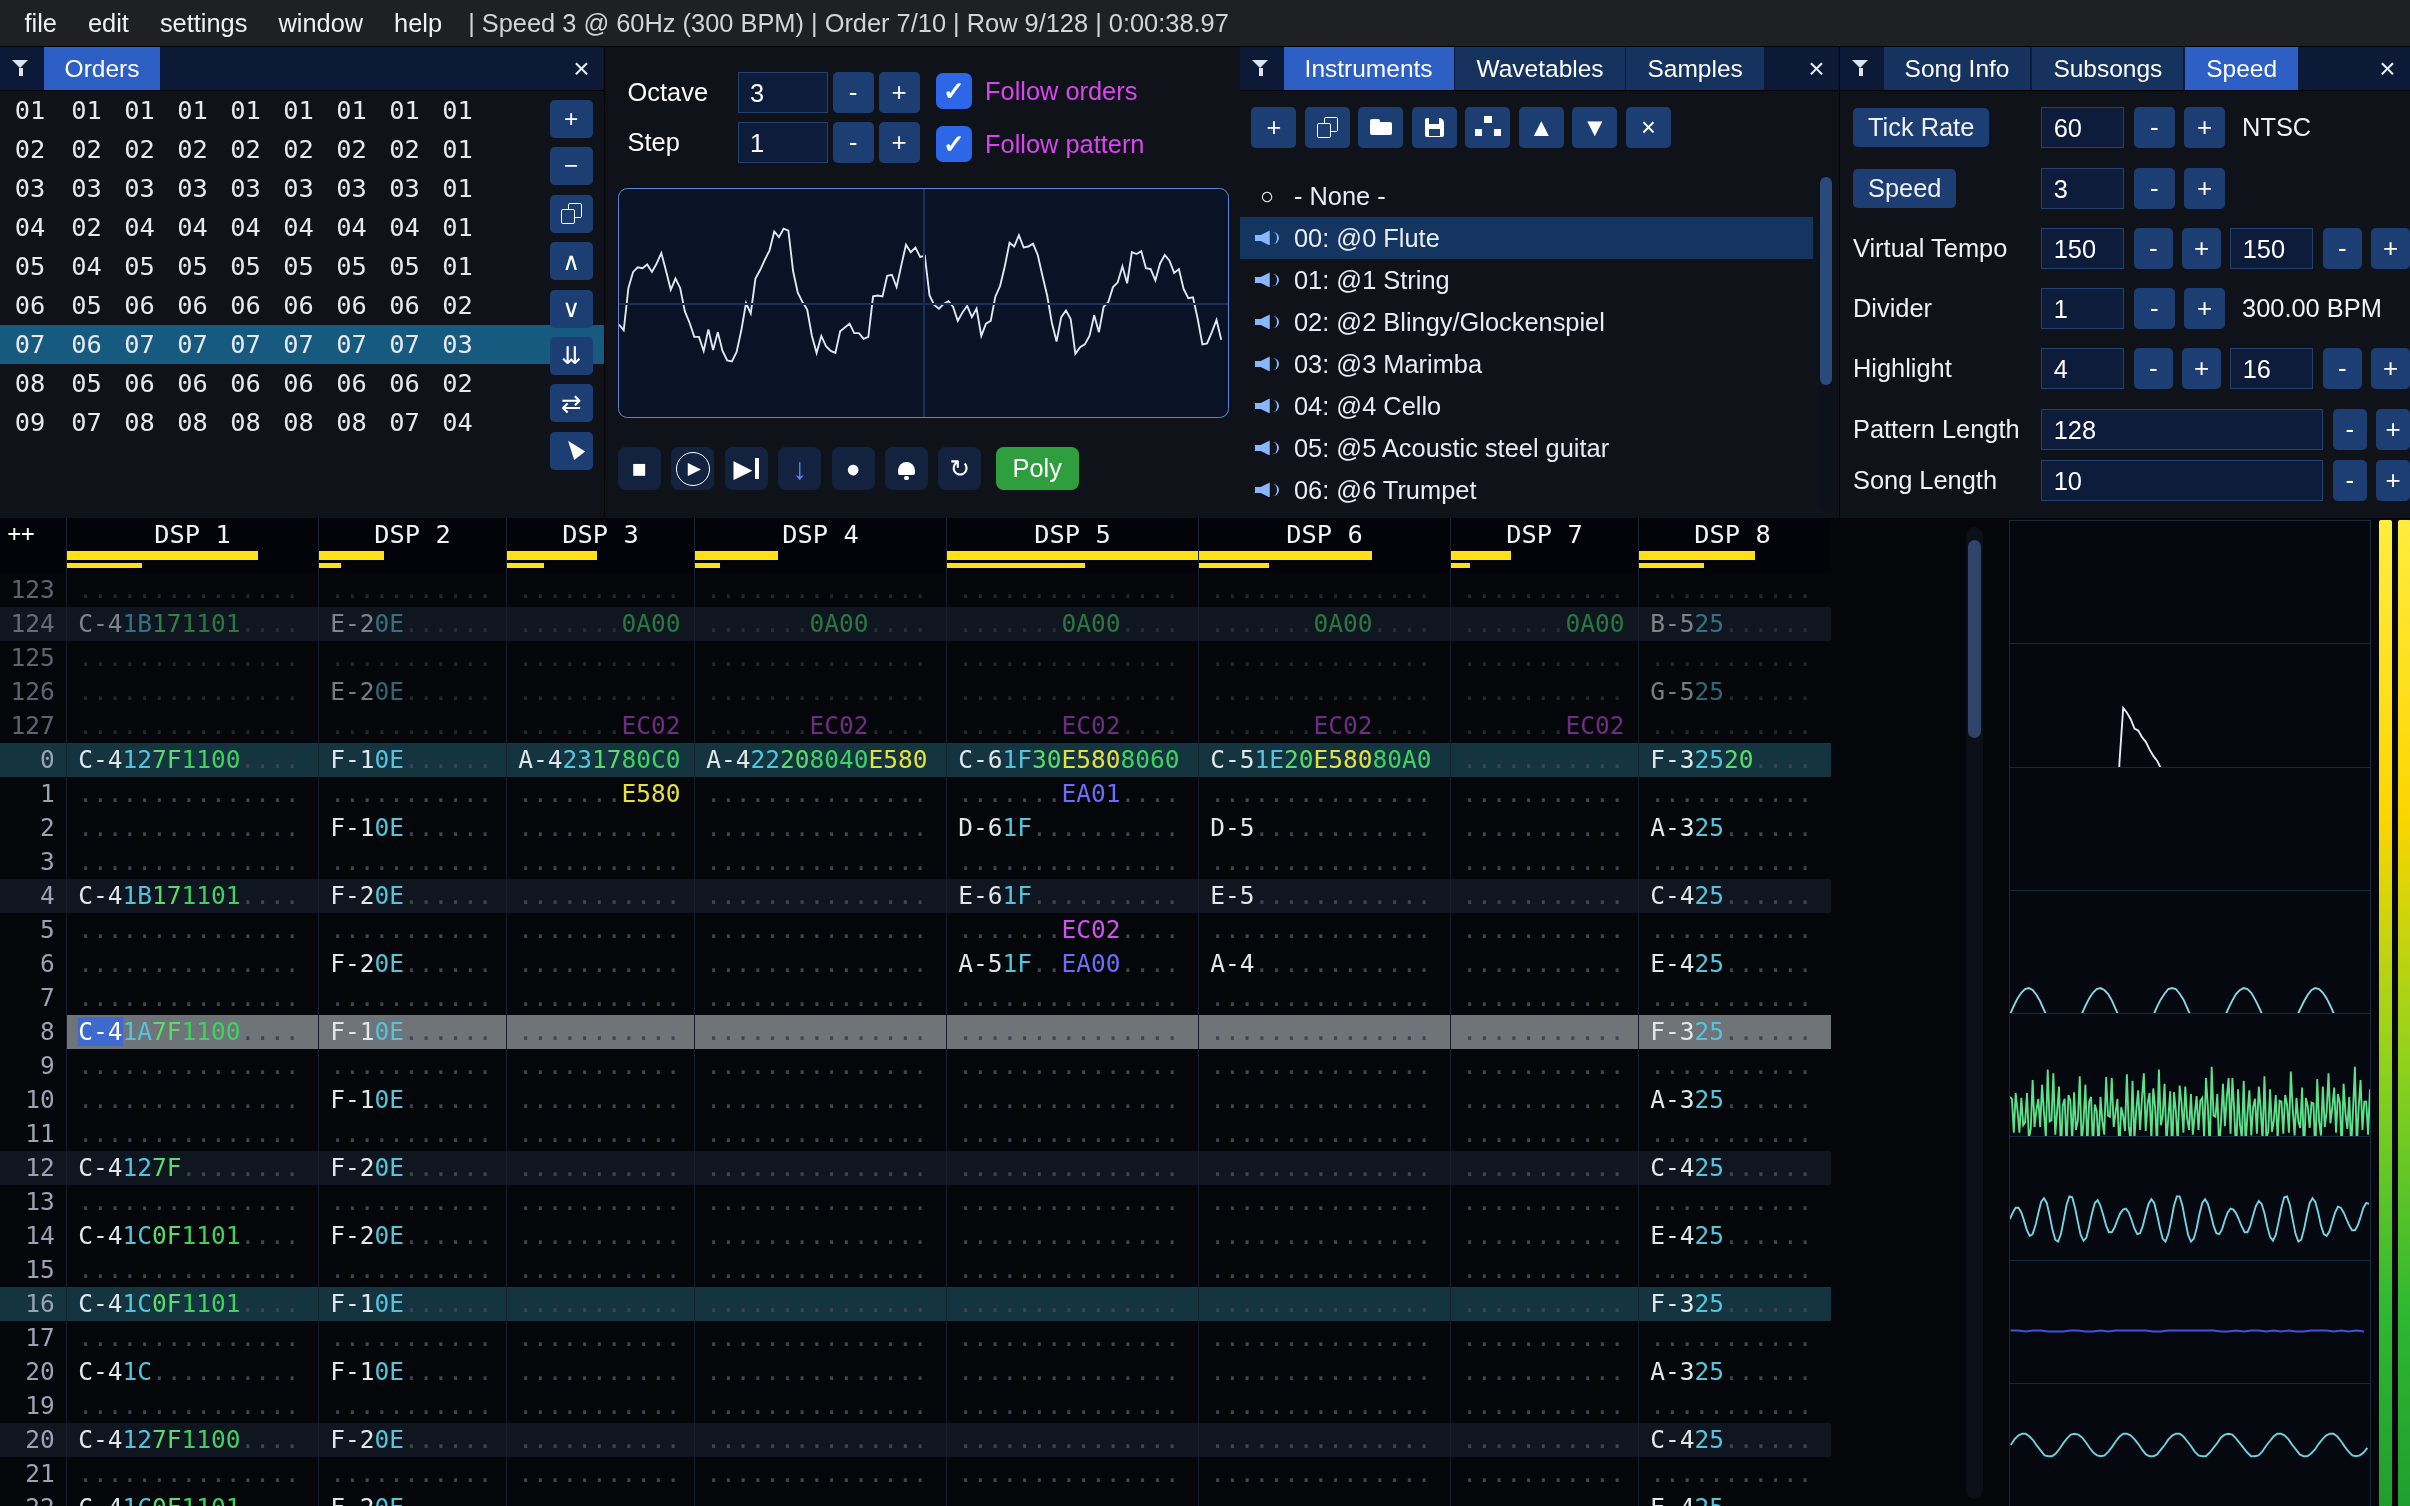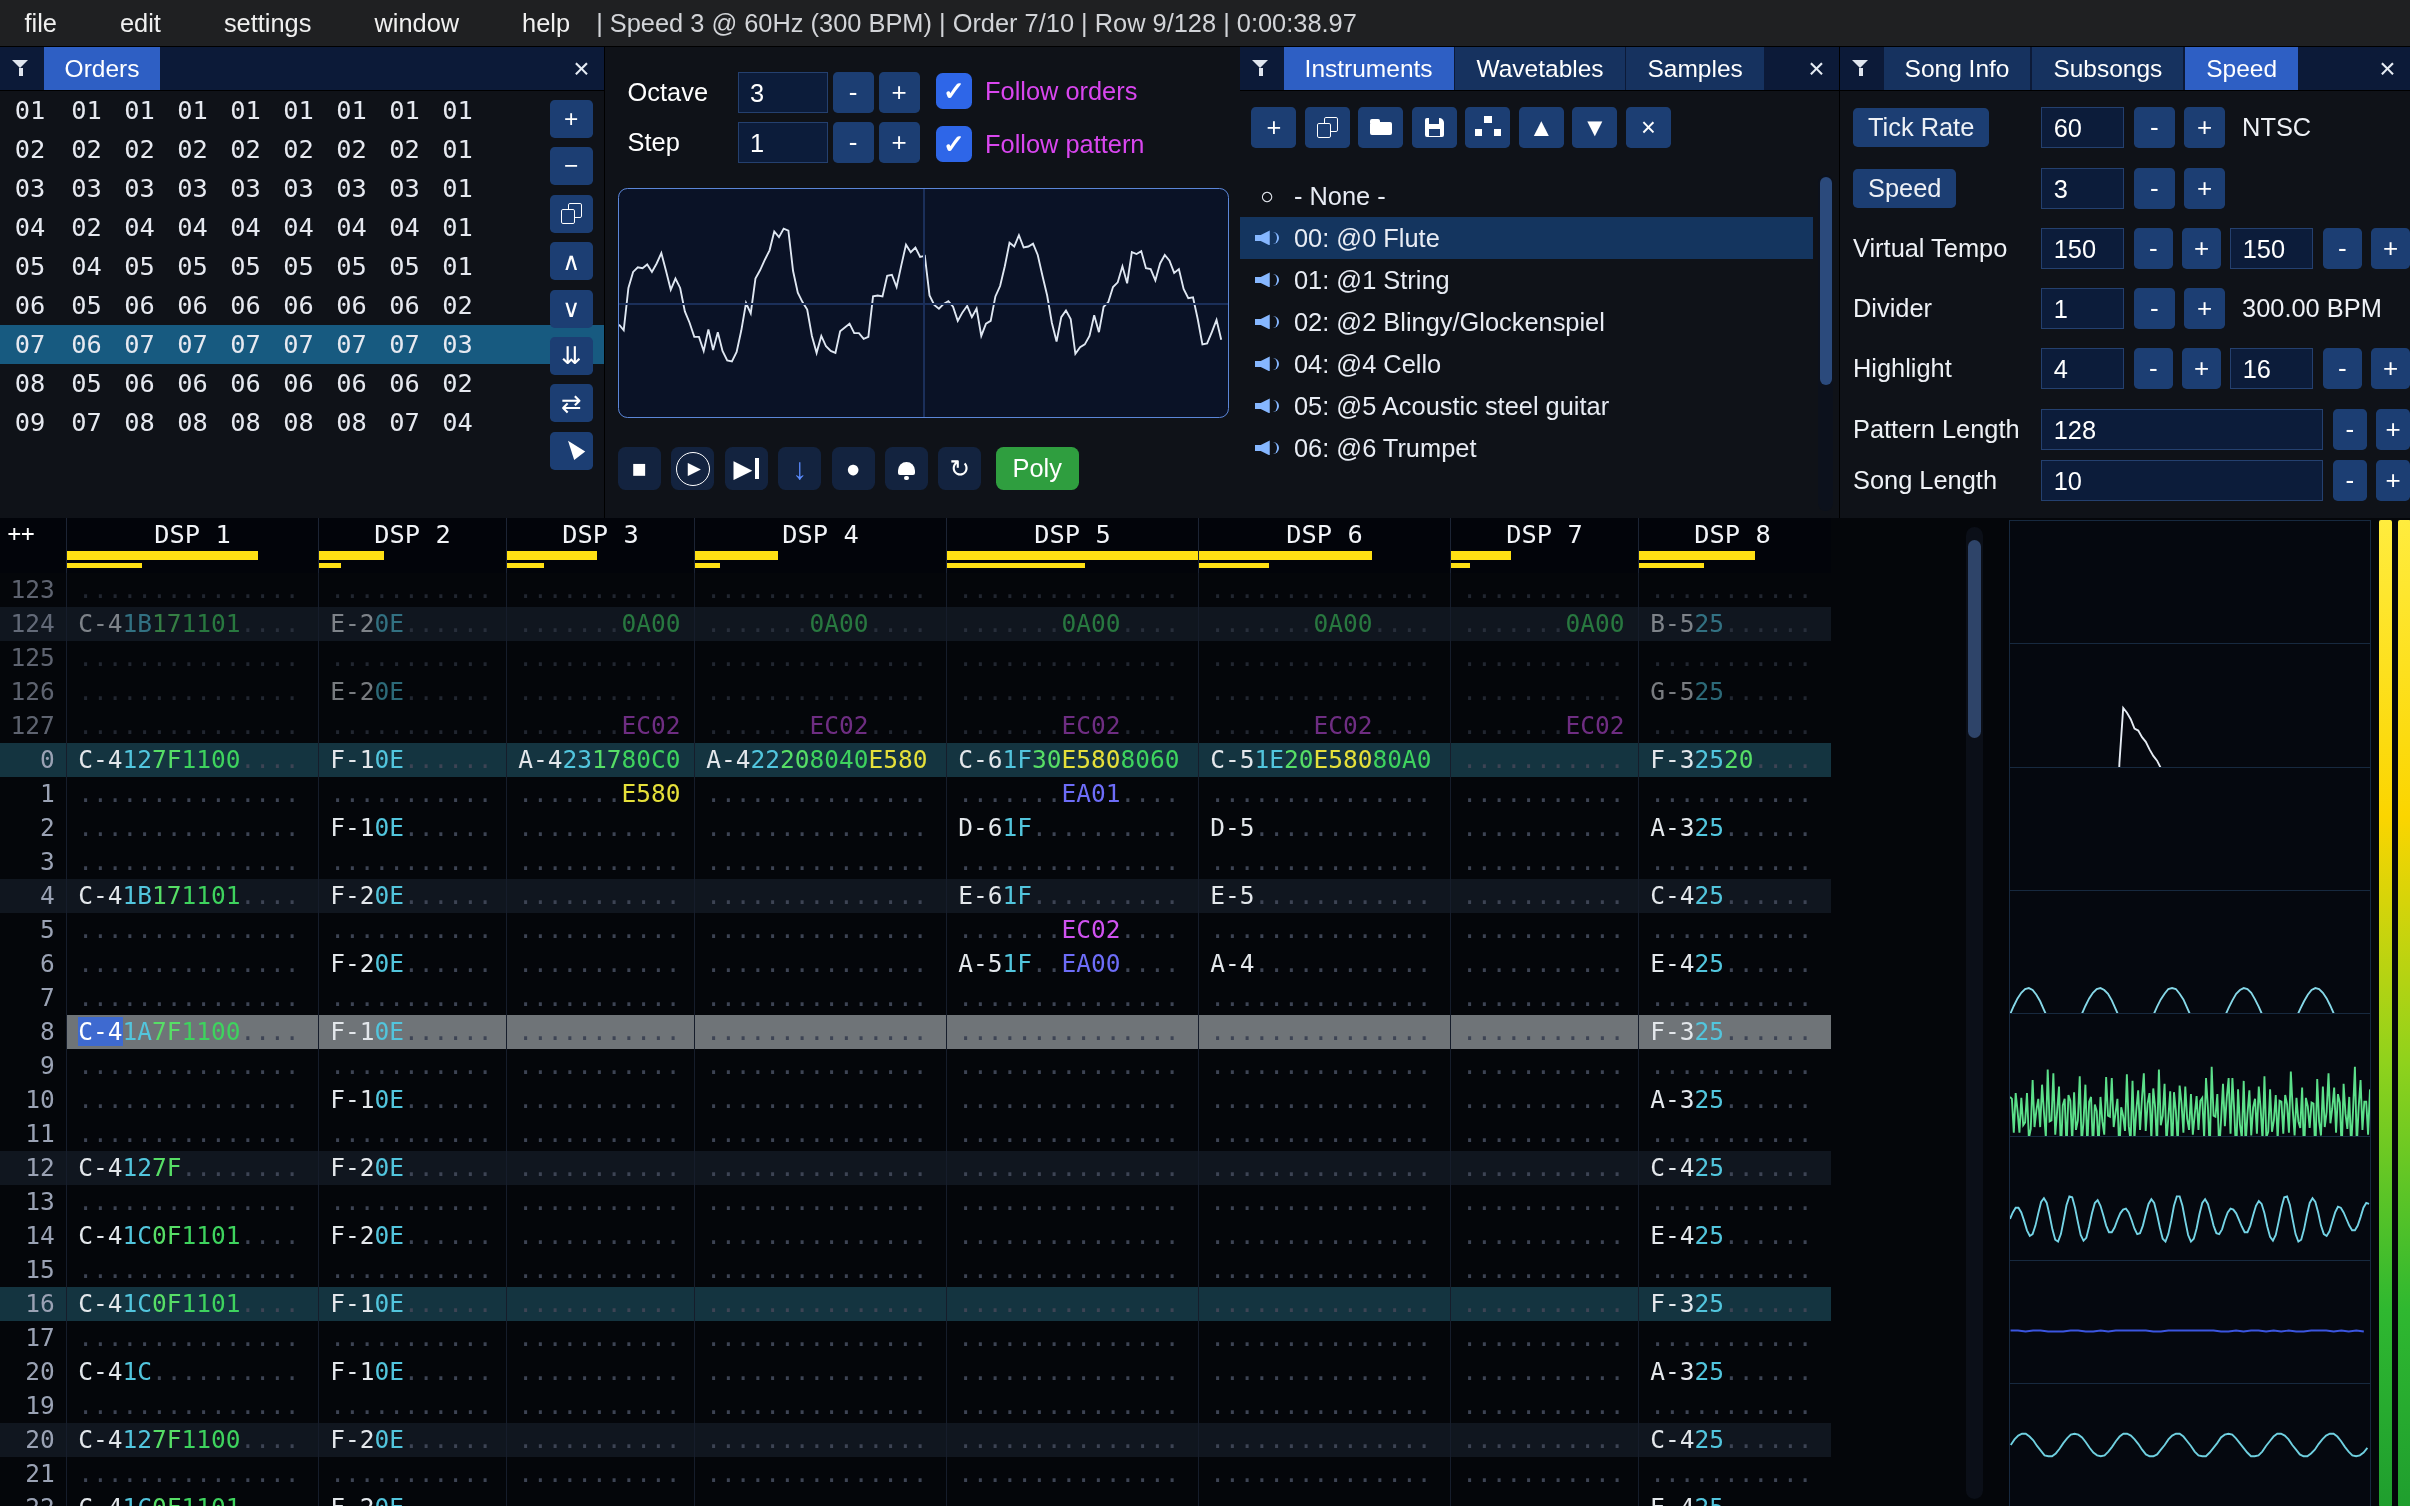--- a/index.html
+++ b/index.html
@@ -3,21 +3,21 @@
 <meta charset="utf-8">
 <style>
   html,body{margin:0;padding:0;background:#000;}
   #app{position:relative;width:2411px;height:1507px;background:#04060a;overflow:hidden;
        font-family:"Liberation Sans",sans-serif;-webkit-font-smoothing:antialiased;}
 
   
   #menubar{position:absolute;top:0;left:0;width:2411px;height:47px;background:#1f2022;
            display:flex;align-items:center;padding-left:24.5px;box-sizing:border-box;
            color:#f0f0f0;font-size:25.4px;border-bottom:0.9px solid #000;}
-  #menu-items{display:flex;gap:63px;}
+  #menu-items{display:flex;gap:31px;}
   .menu-item{cursor:default;}
   #menu-status{margin-left:26px;color:#d2d4d8;}
 
   
   .window{position:absolute;top:47px;height:471px;background:#0f1218;box-sizing:border-box;
           border-right:0.9px solid #000;overflow:hidden;}
   .titlebar{height:43px;background:#0c1a38;display:flex;align-items:stretch;border-bottom:0.9px solid #000;}
   .tab{display:flex;align-items:center;padding:0 21px;font-size:24.5px;color:#fff;background:#16325f;
        margin-right:1.9px;cursor:default;}
   .tab.active{background:#2e5fc4;}
@@ -393,20 +393,26 @@
         <div class="iitem">
           <span class="iicon">
             <span class="ci ci-speaker"></span>
           </span>
           <span class="ilabel">02: @2 Blingy/Glockenspiel</span>
         </div>
         <div class="iitem">
           <span class="iicon">
             <span class="ci ci-speaker"></span>
           </span>
+          <span class="ilabel">03: @3 Marimba</span>
+        </div>
+        <div class="iitem">
+          <span class="iicon">
+            <span class="ci ci-speaker"></span>
+          </span>
           <span class="ilabel">04: @4 Cello</span>
         </div>
         <div class="iitem">
           <span class="iicon">
             <span class="ci ci-speaker"></span>
           </span>
           <span class="ilabel">05: @5 Acoustic steel guitar</span>
         </div>
         <div class="iitem">
           <span class="iicon">

